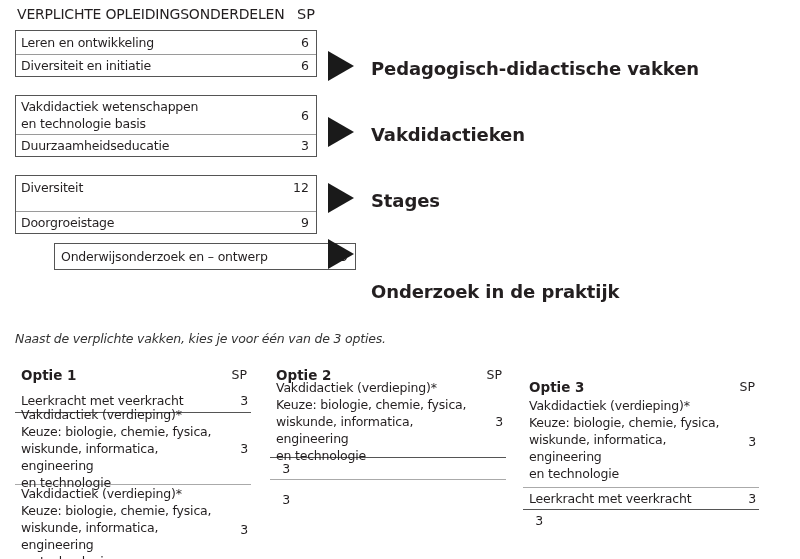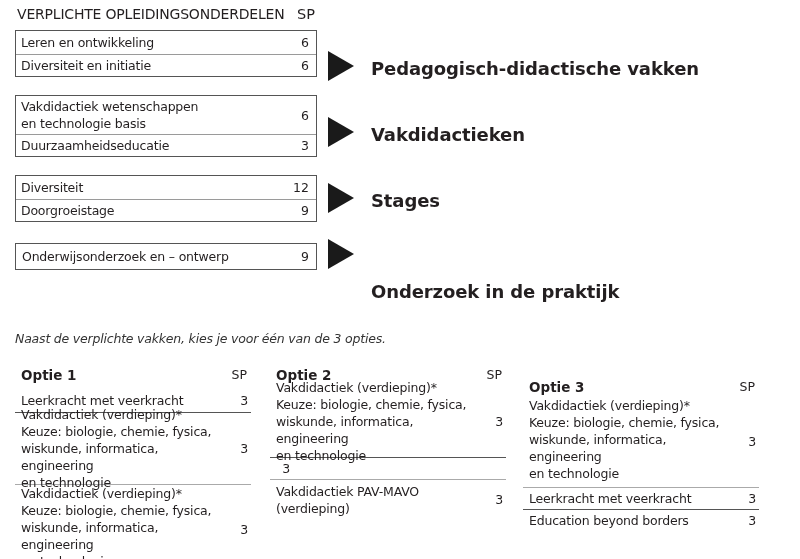--- a/index.html
+++ b/index.html
@@ -57,29 +57,29 @@
     </div>
   </div>
   <div class="arrow" style="left:328px; top:117px;"></div>
   <div class="cat" style="left:371px; top:124px;">Vakdidactieken</div>
 
   <div class="box" style="top:175px;">
     <div class="row" style="height:23px;">
       <span class="lbl">Diversiteit</span>
       <span class="sp">12</span>
     </div>
-    <div class="row" style="height:22px;">
+    <div class="row" style="height:22px;margin-top:12px;">
       <span class="lbl">Doorgroeistage</span>
       <span class="sp">9</span>
     </div>
   </div>
   <div class="arrow" style="left:328px; top:183px;"></div>
   <div class="cat" style="left:371px; top:190px;">Stages</div>
 
-  <div class="box" style="top:243px;">
+  <div class="box" style="top:243px;margin-left:39px;">
     <div class="row" style="height:25px; padding-left:6px;">
       <span class="lbl">Onderwijsonderzoek en – ontwerp</span>
       <span class="sp">9</span>
     </div>
   </div>
   <div class="arrow" style="left:328px; top:239px;"></div>
   <div class="cat" style="left:371px; top:245px;margin-top:36px;">Onderzoek in de praktijk</div>
 
   <div class="abs intro">Naast de verplichte vakken, kies je voor één van de 3 opties.</div>
 
@@ -117,22 +117,20 @@
       <span>Vakdidactiek (verdieping)*
 Keuze: biologie, chemie, fysica,
 wiskunde, informatica, engineering
 en technologie</span>
       <span class="sp">3</span>
     </div>
     <div class="opt-row ln-dark" style="height:22px; padding-left:6px;">
       <span class="sp">3</span>
     </div>
     <div class="opt-row ln-light" style="height:40px; padding-left:6px; white-space:pre-line;">
-      <span>Vakdidactiek PAV-MAVO
-(verdieping)</span>
       <span class="sp">3</span>
     </div>
   </div>
 
   <div class="opt" style="left:523px; top:379px; width:236px;">
     <div class="opt-head" style="padding-left:6px;">
       <span class="opt-title">Optie 3</span>
       <span class="opt-sp">SP</span>
     </div>
     <div class="opt-row" style="height:90px; padding-left:6px; white-space:pre-line; align-items:flex-start;">
@@ -140,17 +138,16 @@
 Keuze: biologie, chemie, fysica,
 wiskunde, informatica, engineering
 en technologie</span>
       <span class="sp" style="margin-top:36px;">3</span>
     </div>
     <div class="opt-row ln-light" style="height:22px; padding-left:6px;">
       <span>Leerkracht met veerkracht</span>
       <span class="sp">3</span>
     </div>
     <div class="opt-row ln-dark" style="height:22px; padding-left:6px;">
-      <span>Education beyond borders</span>
       <span class="sp">3</span>
     </div>
   </div>
 </div>
 
 </body></html>

